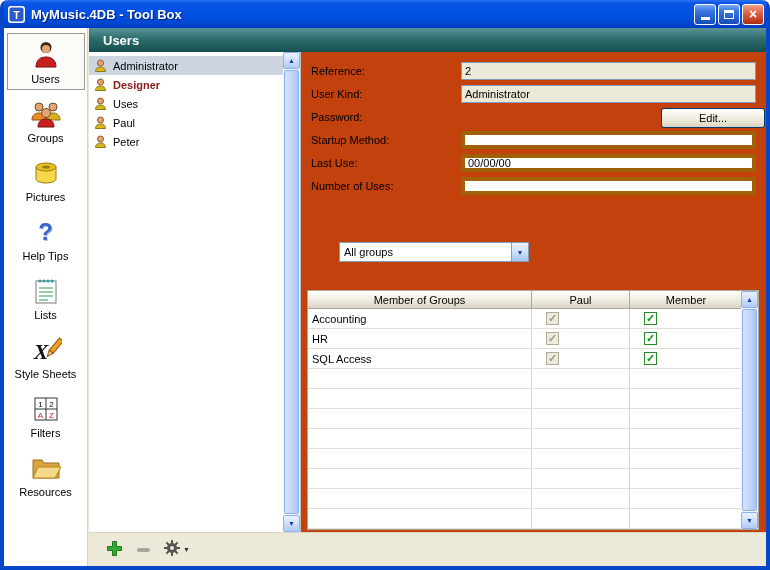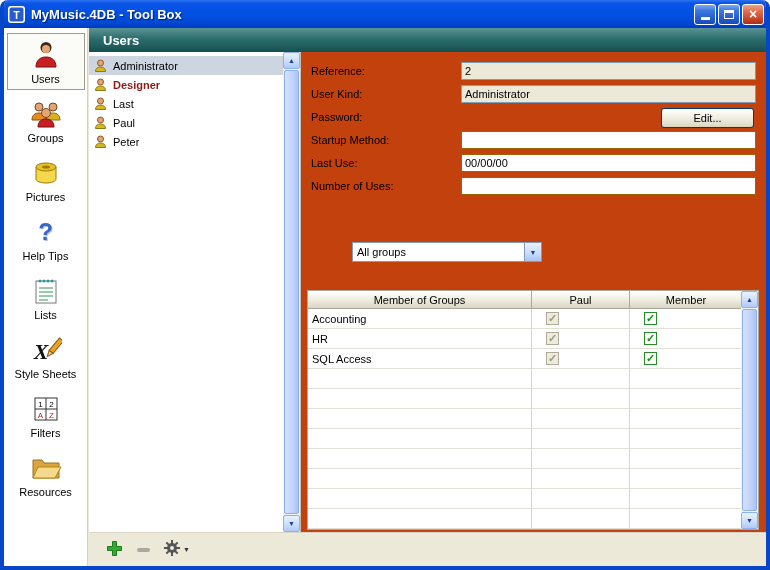--- a/index.html
+++ b/index.html
@@ -58,27 +58,27 @@
   .sb-btn.down { bottom:0; }
   .sb-thumb { position:absolute; left:1px; width:15px; top:18px; bottom:18px;
     background:linear-gradient(90deg,#d7e3fc 0%,#c4d5fa 50%,#aac4f6 100%);
     border:1px solid #8cb0f0; border-radius:2px; }
 
   
   .form { position:absolute; left:212px; top:24px; width:465px; height:480px; background:#c2410c; }
   .f-label { position:absolute; left:10px; font-size:11px; color:#000; }
   .f-box { position:absolute; left:160px; width:295px; height:18px; border:1px solid #7f9db9; font-size:11px; padding:0 3px; display:flex; align-items:center; }
   .f-box.readonly { background:#ECE9D8; color:#000; }
-  .f-input { position:absolute; left:160px; width:295px; height:18px; border:1px solid #a16207; font-size:11px; padding:0 3px; background:#fff; font-family:"Liberation Sans",sans-serif; }
+  .f-input { position:absolute; left:160px; width:295px; height:18px; border:4px solid #a16207; font-size:11px; padding:0 3px; background:#fff; font-family:"Liberation Sans",sans-serif; }
   .f-static { position:absolute; left:162px; font-size:11px; color:#000;margin-top:16px; }
-  .edit-btn { position:absolute; left:360px; width:93px; height:20px; border:1px solid #003c74; border-radius:3px;
+  .edit-btn { position:absolute; left:360px; width:104px; height:20px; border:1px solid #003c74; border-radius:3px;
     background:linear-gradient(180deg,#ffffff 0%,#f2f0e4 45%,#e0dcc8 90%,#d6d2ba 100%);
     font-size:11px; font-family:"Liberation Sans",sans-serif; color:#000; }
   .owner-label { position:absolute; left:8px; top:170px; font-size:11px; color:#000; }
-  .combo { position:absolute; left:51px; top:190px; width:190px; height:20px; border:1px solid #7f9db9; background:#fff; display:flex; }
+  .combo { position:absolute; left:38px; top:190px; width:190px; height:20px; border:1px solid #7f9db9; background:#fff; display:flex; }
   .combo-text { flex:1; font-size:11px; display:flex; align-items:center; padding-left:4px; }
   .combo-btn { width:17px; background:linear-gradient(180deg,#e9f1fd 0%,#cfe0fb 50%,#a8c4f4 100%); border-left:1px solid #7f9db9;
     color:#1c3e9c; font-size:7px; display:flex; align-items:center; justify-content:center; }
 
   
   .gtable { position:absolute; left:6px; top:238px; width:452px; height:240px; border:1px solid #aca899; background:#fff; }
   .g-header { display:flex; height:18px; background:linear-gradient(180deg,#ffffff 0%,#f0eee2 50%,#d9d5c4 100%); border-bottom:1px solid #aca899; }
   .g-hcell { font-size:11px; color:#000; display:flex; align-items:center; justify-content:center; border-right:1px solid #aca899; }
   .g-row { display:flex; height:20px; border-bottom:1px solid #e2e0d6; }
   .g-cell { font-size:11px; display:flex; align-items:center; border-right:1px solid #d8d6ca; padding-left:4px; color:#000; }
@@ -248,21 +248,21 @@
                   <circle cx="6.5" cy="4" r="3" fill="#e8a470" stroke="#8a5a30"></circle>
                   <path d="M1.5 12.5c0-3 2.2-4.5 5-4.5s5 1.5 5 4.5z" fill="#d8b820" stroke="#8a7a10"></path>
                 </svg></span>
             <span class="u-name">Designer</span>
           </div>
           <div class="u-row">
             <span class="u-icon"><svg width="13" height="13" viewBox="0 0 13 13">
                   <circle cx="6.5" cy="4" r="3" fill="#e8a470" stroke="#8a5a30"></circle>
                   <path d="M1.5 12.5c0-3 2.2-4.5 5-4.5s5 1.5 5 4.5z" fill="#d8b820" stroke="#8a7a10"></path>
                 </svg></span>
-            <span class="u-name">Last</span>
+            <span class="u-name">Uses</span>
           </div>
           <div class="u-row">
             <span class="u-icon"><svg width="13" height="13" viewBox="0 0 13 13">
                   <circle cx="6.5" cy="4" r="3" fill="#e8a470" stroke="#8a5a30"></circle>
                   <path d="M1.5 12.5c0-3 2.2-4.5 5-4.5s5 1.5 5 4.5z" fill="#d8b820" stroke="#8a7a10"></path>
                 </svg></span>
             <span class="u-name">Paul</span>
           </div>
           <div class="u-row">
             <span class="u-icon"><svg width="13" height="13" viewBox="0 0 13 13">

